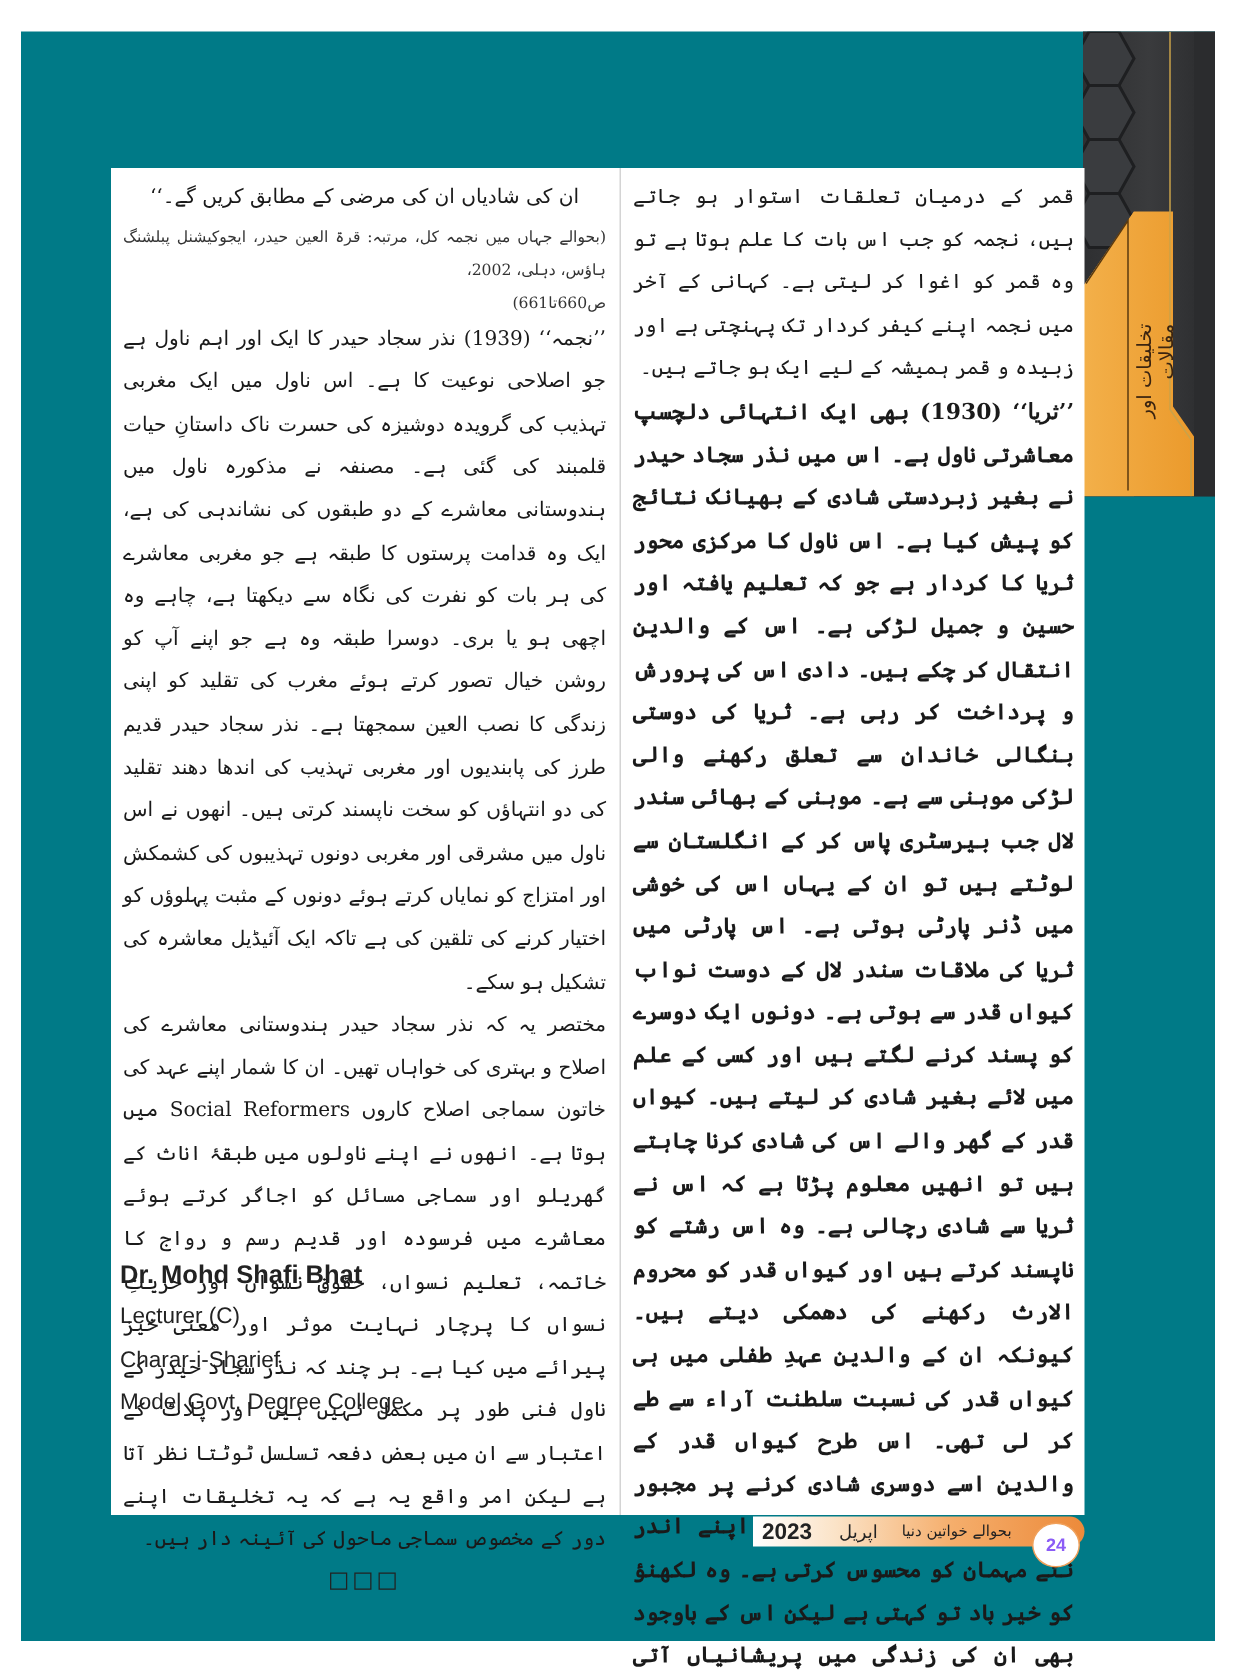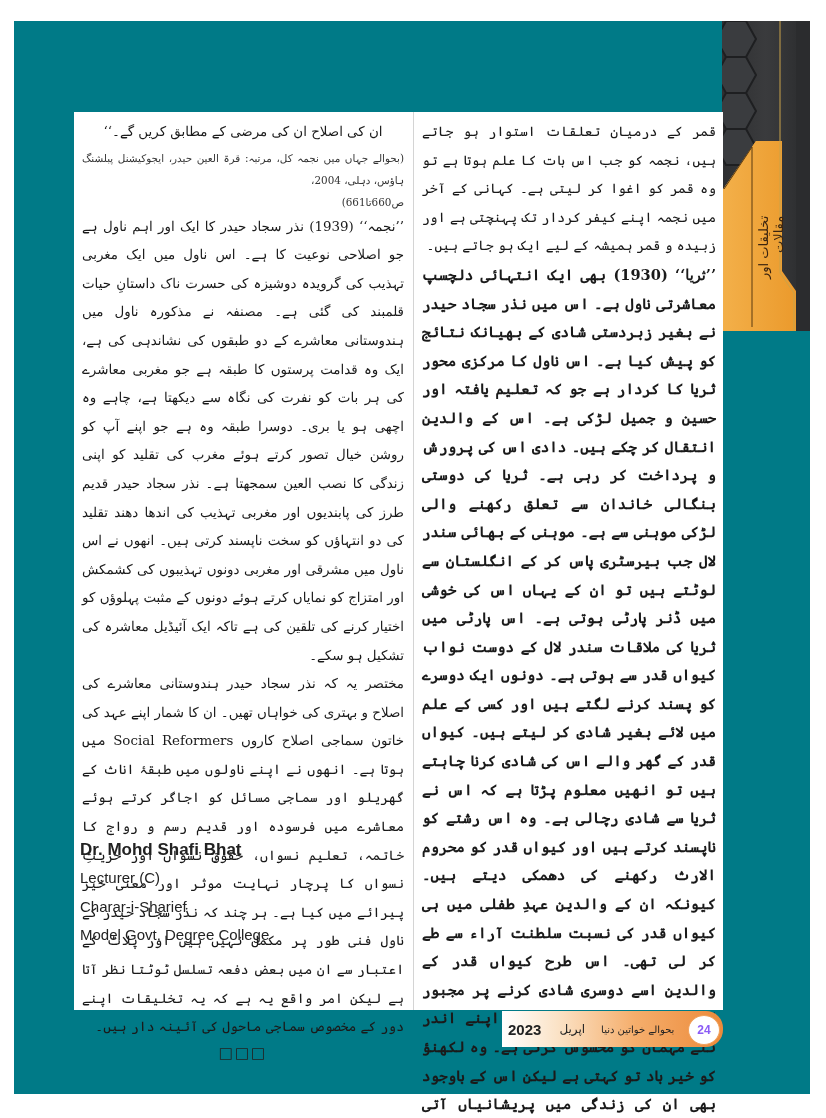--- a/index.html
+++ b/index.html
@@ -46,21 +46,21 @@
     direction: ltr; text-align: center; font-family: "DejaVu Sans", sans-serif;
     font-size: 15px; letter-spacing: 2px; margin: 2px 0 0 0; color: #222;
   }
   .author {
     position: absolute; left: 6px; top: 724px; direction: ltr;
     font-family: "Liberation Sans", sans-serif; color: #222;
   }
   .author div { font-size: 15px; line-height: 28.3px; white-space: nowrap; }
   .author .name { font-weight: bold; font-size: 17px; }
   .footer {
-    position: absolute; left: 502px; top: 1011px; width: 221px; height: 36px;
+    position: absolute; left: 502px; top: 1011px; width: 221px; height: 20px;
     background: linear-gradient(90deg, #ffffff 0%, #fbe3c7 25%, #f5ae6c 60%, #ec8a3a 100%);
     border-radius: 0 17px 17px 0;
     display: flex; align-items: center;
   }
   .footer .year {
     font-family: "Liberation Sans", sans-serif; font-weight: bold; font-size: 15px; color: #222;
     margin-left: 6px;
   }
   .footer .month {
     font-family: "DejaVu Serif", serif; font-size: 12px; color: #222; margin-left: 18px; direction: rtl; text-align: center;
@@ -106,22 +106,22 @@
 <div class="content">
   <div class="divider"></div>
 
   <div class="col col-right">
     <p class="p">قمر کے درمیان تعلقات استوار ہو جاتے ہیں، نجمہ کو جب اس بات کا علم ہوتا ہے تو وہ قمر کو اغوا کر لیتی ہے۔ کہانی کے آخر میں نجمہ اپنے کیفر کردار تک پہنچتی ہے اور زبیدہ و قمر ہمیشہ کے لیے ایک ہو جاتے ہیں۔</p>
     <p class="p heading-line">’’ثریا‘‘ (1930) بھی ایک انتہائی دلچسپ معاشرتی ناول ہے۔ اس میں نذر سجاد حیدر نے بغیر زبردستی شادی کے بھیانک نتائج کو پیش کیا ہے۔ اس ناول کا مرکزی محور ثریا کا کردار ہے جو کہ تعلیم یافتہ اور حسین و جمیل لڑکی ہے۔ اس کے والدین انتقال کر چکے ہیں۔ دادی اس کی پرورش و پرداخت کر رہی ہے۔ ثریا کی دوستی بنگالی خاندان سے تعلق رکھنے والی لڑکی موہنی سے ہے۔ موہنی کے بھائی سندر لال جب بیرسٹری پاس کر کے انگلستان سے لوٹتے ہیں تو ان کے یہاں اس کی خوشی میں ڈنر پارٹی ہوتی ہے۔ اس پارٹی میں ثریا کی ملاقات سندر لال کے دوست نواب کیواں قدر سے ہوتی ہے۔ دونوں ایک دوسرے کو پسند کرنے لگتے ہیں اور کسی کے علم میں لائے بغیر شادی کر لیتے ہیں۔ کیواں قدر کے گھر والے اس کی شادی کرنا چاہتے ہیں تو انھیں معلوم پڑتا ہے کہ اس نے ثریا سے شادی رچالی ہے۔ وہ اس رشتے کو ناپسند کرتے ہیں اور کیواں قدر کو محروم الارث رکھنے کی دھمکی دیتے ہیں۔ کیونکہ ان کے والدین عہدِ طفلی میں ہی کیواں قدر کی نسبت سلطنت آراء سے طے کر لی تھی۔ اس طرح کیواں قدر کے والدین اسے دوسری شادی کرنے پر مجبور کرتے ہیں۔ اسی درمیان ثریا اپنے اندر نئے مہمان کو محسوس کرتی ہے۔ وہ لکھنؤ کو خیر باد تو کہتی ہے لیکن اس کے باوجود بھی ان کی زندگی میں پریشانیاں آتی رہتی ہیں۔ کچھ عرصہ گزرنے کے بعد کیواں قدر پھر سے ثریا کے قریب آجاتا ہے اور اپنی دوسری بیوی کو اپنے والدین کے پاس چھوڑ کر ثریا کے ساتھ ہی اپنی باقی ماندہ زندگی گزارنے کا تہیہ کر لیتا ہے۔ نذر سجاد حیدر نے مذکورہ ناول میں معاشرے کے انتہائی حساس پہلو کو موضوعِ گفتگو بنایا ہے یعنی والدین اپنے بچوں کی عین مرضی کے خلاف شادی بیاہ کر دیتے ہیں۔ مصنفہ اس اہم مسئلے کے خلاف سراپا احتجاج ہے، اس کا اظہار انھوں نے کیواں قدر کے اپنے والدین کے لکھے ہوئے خط میں یوں کیا ہے:</p>
 
   </div>
 
   <div class="col col-left">
-    <p class="p center">ان کی اصلاح ان کی مرضی کے مطابق کریں گے۔‘‘</p>
-    <p class="p small">(بحوالے جہاں میں نجمہ کل، مرتبہ: قرۃ العین حیدر، ایجوکیشنل پبلشنگ ہاؤس، دہلی، 2004،</p>
+    <p class="p center">ان کی شادیاں ان کی مرضی کے مطابق کریں گے۔‘‘</p>
+    <p class="p small">(بحوالے جہاں میں نجمہ کل، مرتبہ: قرۃ العین حیدر، ایجوکیشنل پبلشنگ ہاؤس، دہلی، 2002،</p>
     <p class="p small">ص660تا661)</p>
     <p class="p">’’نجمہ‘‘ (1939) نذر سجاد حیدر کا ایک اور اہم ناول ہے جو اصلاحی نوعیت کا ہے۔ اس ناول میں ایک مغربی تہذیب کی گرویدہ دوشیزہ کی حسرت ناک داستانِ حیات قلمبند کی گئی ہے۔ مصنفہ نے مذکورہ ناول میں ہندوستانی معاشرے کے دو طبقوں کی نشاندہی کی ہے، ایک وہ قدامت پرستوں کا طبقہ ہے جو مغربی معاشرے کی ہر بات کو نفرت کی نگاہ سے دیکھتا ہے، چاہے وہ اچھی ہو یا بری۔ دوسرا طبقہ وہ ہے جو اپنے آپ کو روشن خیال تصور کرتے ہوئے مغرب کی تقلید کو اپنی زندگی کا نصب العین سمجھتا ہے۔ نذر سجاد حیدر قدیم طرز کی پابندیوں اور مغربی تہذیب کی اندھا دھند تقلید کی دو انتہاؤں کو سخت ناپسند کرتی ہیں۔ انھوں نے اس ناول میں مشرقی اور مغربی دونوں تہذیبوں کی کشمکش اور امتزاج کو نمایاں کرتے ہوئے دونوں کے مثبت پہلوؤں کو اختیار کرنے کی تلقین کی ہے تاکہ ایک آئیڈیل معاشرہ کی تشکیل ہو سکے۔</p>
     <p class="p">مختصر یہ کہ نذر سجاد حیدر ہندوستانی معاشرے کی اصلاح و بہتری کی خواہاں تھیں۔ ان کا شمار اپنے عہد کی خاتون سماجی اصلاح کاروں Social Reformers میں ہوتا ہے۔ انھوں نے اپنے ناولوں میں طبقۂ اناث کے گھریلو اور سماجی مسائل کو اجاگر کرتے ہوئے معاشرے میں فرسودہ اور قدیم رسم و رواج کا خاتمہ، تعلیم نسواں، حقوقِ نسواں اور حریتِ نسواں کا پرچار نہایت موثر اور معنی خیز پیرائے میں کیا ہے۔ ہر چند کہ نذر سجاد حیدر کے ناول فنی طور پر مکمل نہیں ہیں اور پلاٹ کے اعتبار سے ان میں بعض دفعہ تسلسل ٹوٹتا نظر آتا ہے لیکن امر واقع یہ ہے کہ یہ تخلیقات اپنے دور کے مخصوص سماجی ماحول کی آئینہ دار ہیں۔</p>
     <div class="squares">□□□</div>
   </div>
 
   <div class="author">
     <div class="name">Dr. Mohd Shafi Bhat</div>
     <div>Lecturer (C)</div>
     <div>Charar-i-Sharief</div>

